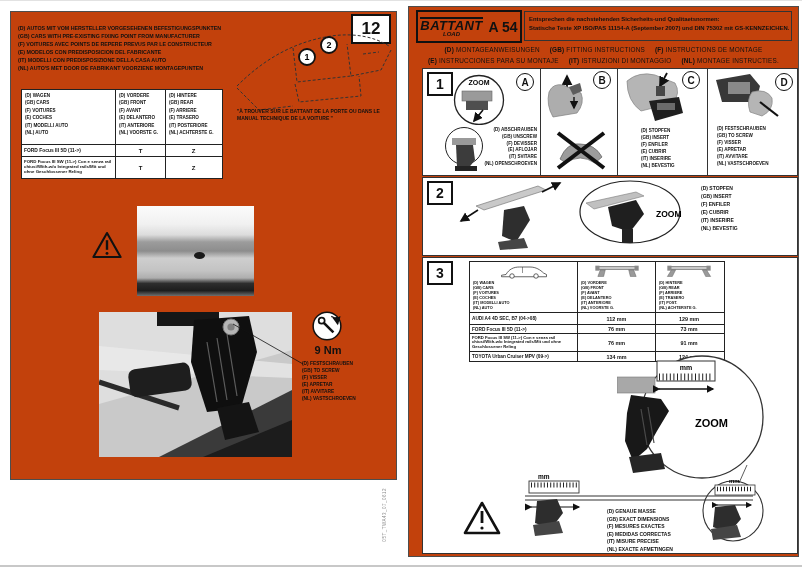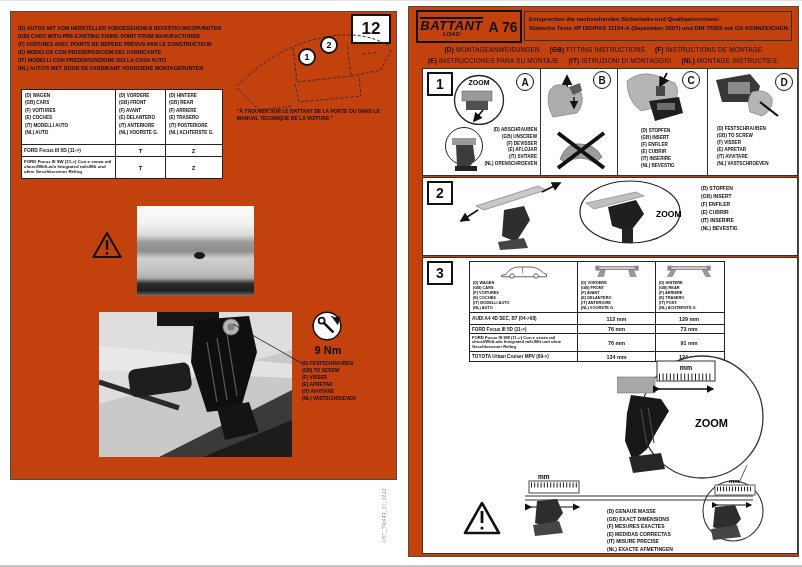--- a/index.html
+++ b/index.html
@@ -178,21 +178,21 @@
 
   <div class="doccode" style="left:382px;top:487px;">05T_TWA43_07_0612</div>
 
   <div class="page" style="left:408px;top:5px;width:389px;height:549px;">
 
     <div class="abs" style="left:7px;top:3px;width:106px;height:33px;border:2px solid #111;display:flex;align-items:center;justify-content:center;box-sizing:border-box;">
       <div>
         <div class="brand">BATTANT</div>
         <div class="brandsub">LOAD</div>
       </div>
-      <div class="product">A 76</div>
+      <div class="product">A 54</div>
     </div>
     <div class="abs" style="left:115px;top:4px;width:268px;height:30px;border:1px solid #333;box-sizing:border-box;padding:3px 4px;font-size:5.9px;font-weight:700;line-height:9px;white-space:nowrap;overflow:hidden;">
       <div>Entsprechen die nachstehenden Sicherheits-und Qualitaetsnormen:</div>
       <div>Statische Teste XP ISO/PAS 11154-A (September 2007) und DIN 75302 mit GS-KENNZEICHEN.</div>
     </div>
     <div class="abs inline" style="left:0;top:39px;width:100%;text-align:center;font-size:6.4px;letter-spacing:.2px;"><span class="ll"><b>(D)</b> MONTAGEANWEISUNGEN</span><span class="ll"><b>(GB)</b> FITTING INSTRUCTIONS</span><span class="ll"><b>(F)</b> INSTRUCTIONS DE MONTAGE</span></div>
     <div class="abs inline" style="left:0;top:50px;width:100%;text-align:center;font-size:6.4px;letter-spacing:.2px;"><span class="ll"><b>(E)</b> INSTRUCCIONES PARA SU MONTAJE</span><span class="ll"><b>(IT)</b> ISTRUZIONI DI MONTAGGIO</span><span class="ll"><b>(NL)</b> MONTAGE INSTRUCTIES.</span></div>
 
     <div class="stepbox" style="left:13px;top:61px;width:374px;height:106px;">
       <div class="numbox abs" style="left:4px;top:3px;width:22px;height:20px;font-size:14px;">1</div>

